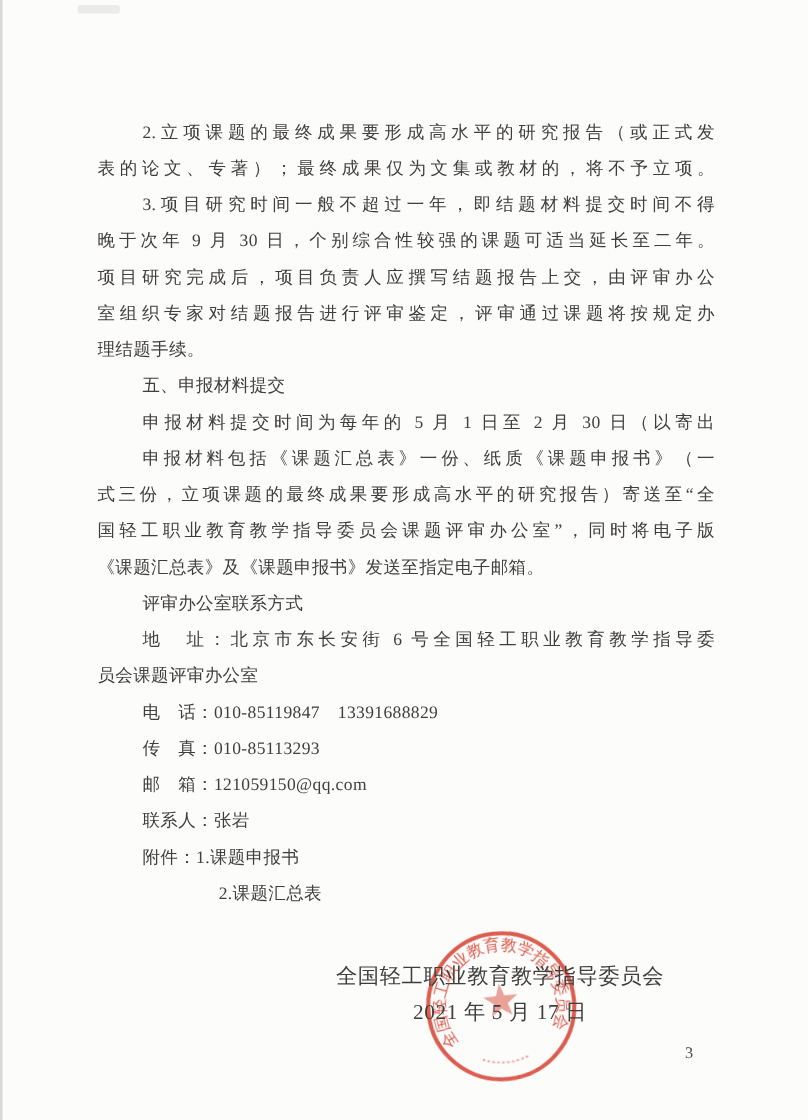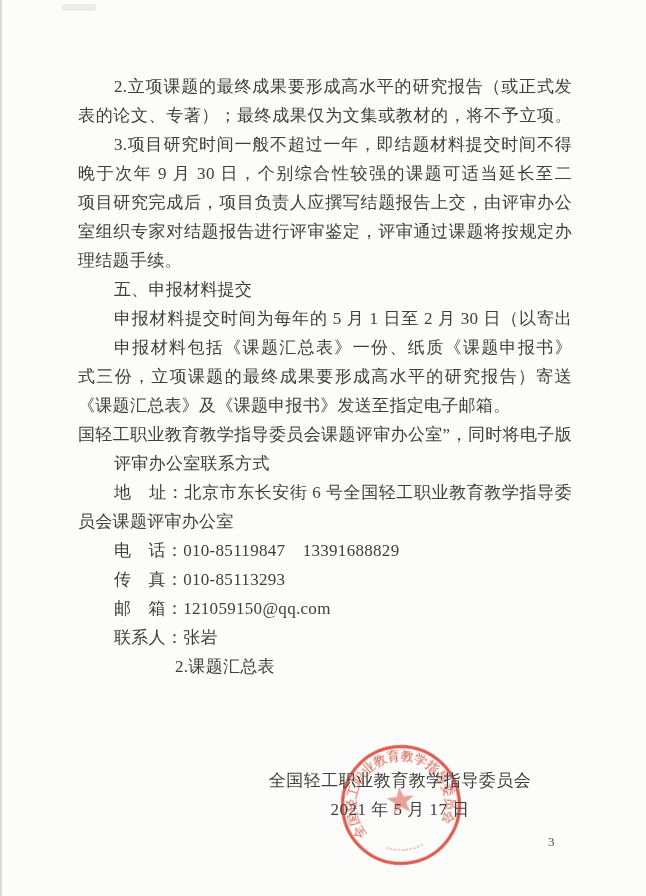--- a/index.html
+++ b/index.html
@@ -14,22 +14,22 @@
   }
   .page-edge {
     position: absolute; left: 0; top: 0; width: 2px; height: 896px;
     background: #d9d9d7;
   }
   .top-smudge {
     position: absolute; left: 62px; top: 4px; width: 34px; height: 7px;
     background: #ebebe9; border-radius: 3px;
   }
   .doc-body {
-    position: absolute; left: 78px; top: 72px; width: 494px;
-    font-size: 17px; line-height: 29px;
+    position: absolute; left: 78px; top: 92px; width: 494px;
+    font-size: 14px; line-height: 29px;
     letter-spacing: 0.3px;
   }
   .line { height: 29px; overflow: hidden; white-space: pre; }
   .line.first { text-indent: 36px; }
   .line.deep  { text-indent: 97px; }
   .line.just  { white-space: normal; text-align: justify; text-align-last: justify; }
   .signature {
     position: absolute; left: 240px; top: 766px; width: 320px;
     font-size: 17px; line-height: 29px; text-align: center;
     letter-spacing: 0.5px; z-index: 3;
@@ -57,29 +57,30 @@
     <div class="line  just">表的论文、专著）；最终成果仅为文集或教材的，将不予立项。</div>
     <div class="line first just">3.项目研究时间一般不超过一年，即结题材料提交时间不得</div>
     <div class="line  just">晚于次年 9 月 30 日，个别综合性较强的课题可适当延长至二年。</div>
     <div class="line  just">项目研究完成后，项目负责人应撰写结题报告上交，由评审办公</div>
     <div class="line  just">室组织专家对结题报告进行评审鉴定，评审通过课题将按规定办</div>
     <div class="line ">理结题手续。</div>
     <div class="line first">五、申报材料提交</div>
     <div class="line first just">申报材料提交时间为每年的 5 月 1 日至 2 月 30 日（以寄出</div>
     <div class="line first just">申报材料包括《课题汇总表》一份、纸质《课题申报书》（一</div>
     <div class="line  just">式三份，立项课题的最终成果要形成高水平的研究报告）寄送至“全</div>
+    <div class="line  just">国轻工职业教育教学指导委员会课题评审办公室”，同时将电子版</div>
     <div class="line ">《课题汇总表》及《课题申报书》发送至指定电子邮箱。</div>
-    <div class="line  just">国轻工职业教育教学指导委员会课题评审办公室”，同时将电子版</div>
     <div class="line first">评审办公室联系方式</div>
     <div class="line first just">地　址：北京市东长安街 6 号全国轻工职业教育教学指导委</div>
     <div class="line ">员会课题评审办公室</div>
     <div class="line first">电　话：010-85119847　13391688829</div>
     <div class="line first">传　真：010-85113293</div>
     <div class="line first">邮　箱：121059150@qq.com</div>
     <div class="line first">联系人：张岩</div>
+    <div class="line first">附件：1.课题申报书</div>
     <div class="line deep">2.课题汇总表</div>
   </div>
 
 <svg class="seal" viewBox="0 0 140 140" xmlns="http://www.w3.org/2000/svg">
   <defs>
     <path id="sealArcTop" d="M 34 100.2 A 47 47 0 1 1 106 100.2"></path>
     <path id="sealArcBottom" d="M 45 113.3 A 50 50 0 0 0 95 113.3"></path>
   </defs>
   <circle class="rim" cx="70" cy="70" r="61" stroke-width="3.4" opacity="0.88"></circle>
   <polygon points="70,51 73.53,61.15 84.27,61.36 75.71,67.85 78.82,78.14 70,72 61.18,78.14 64.29,67.85 55.73,61.36 66.47,61.15" fill="var(--seal-color)" opacity="0.5"></polygon>

